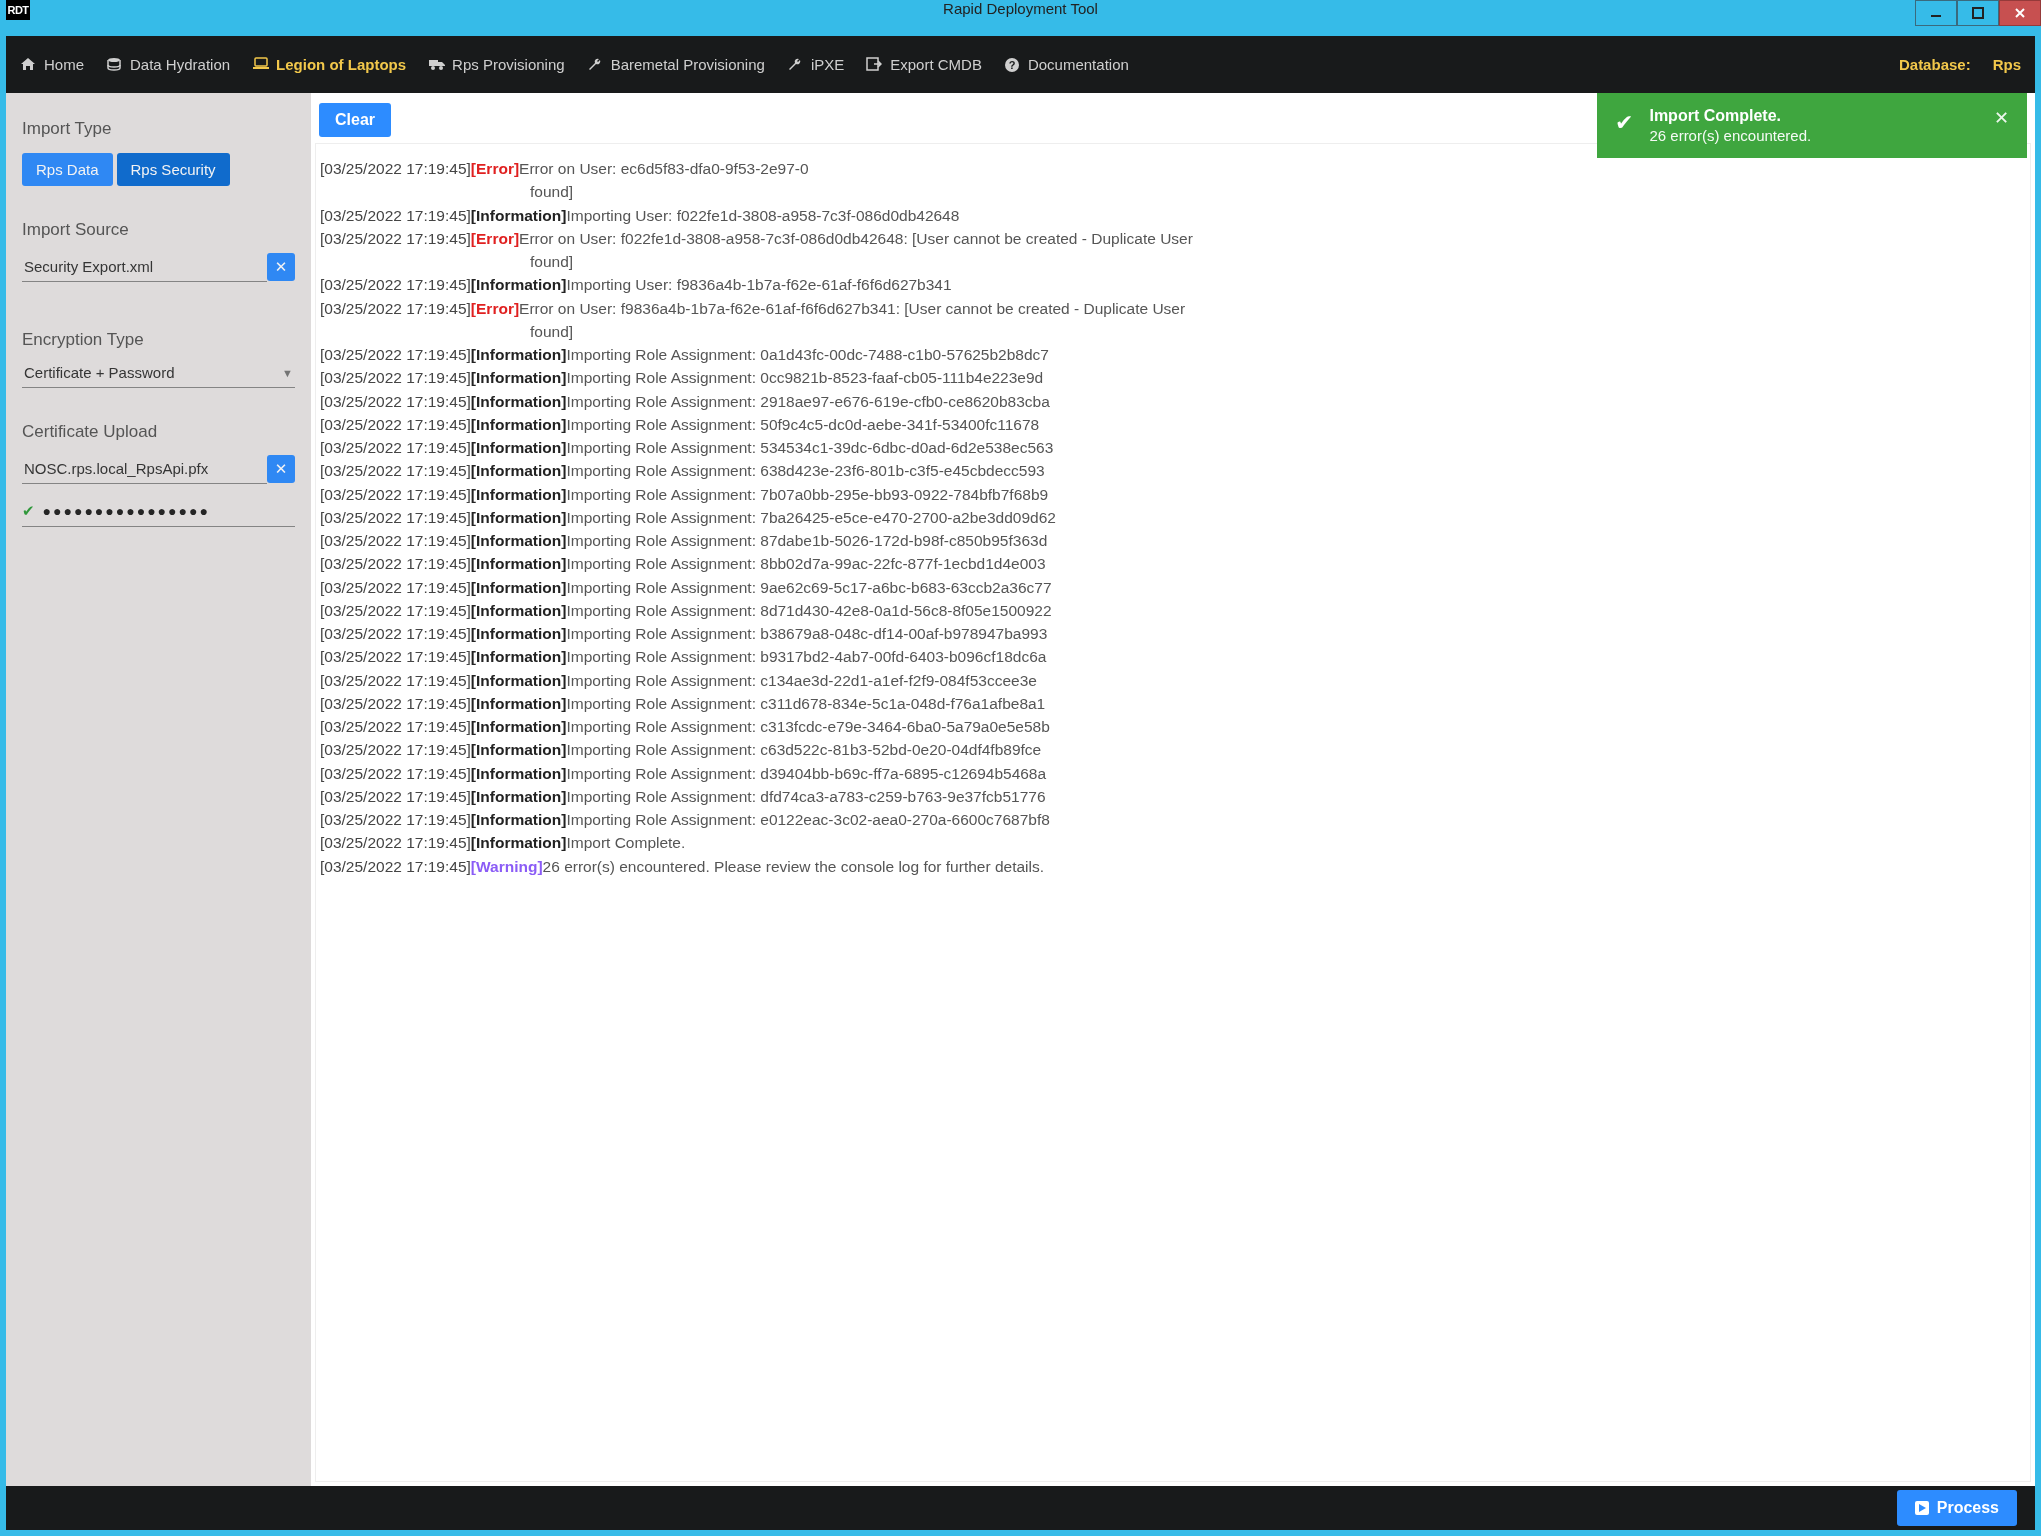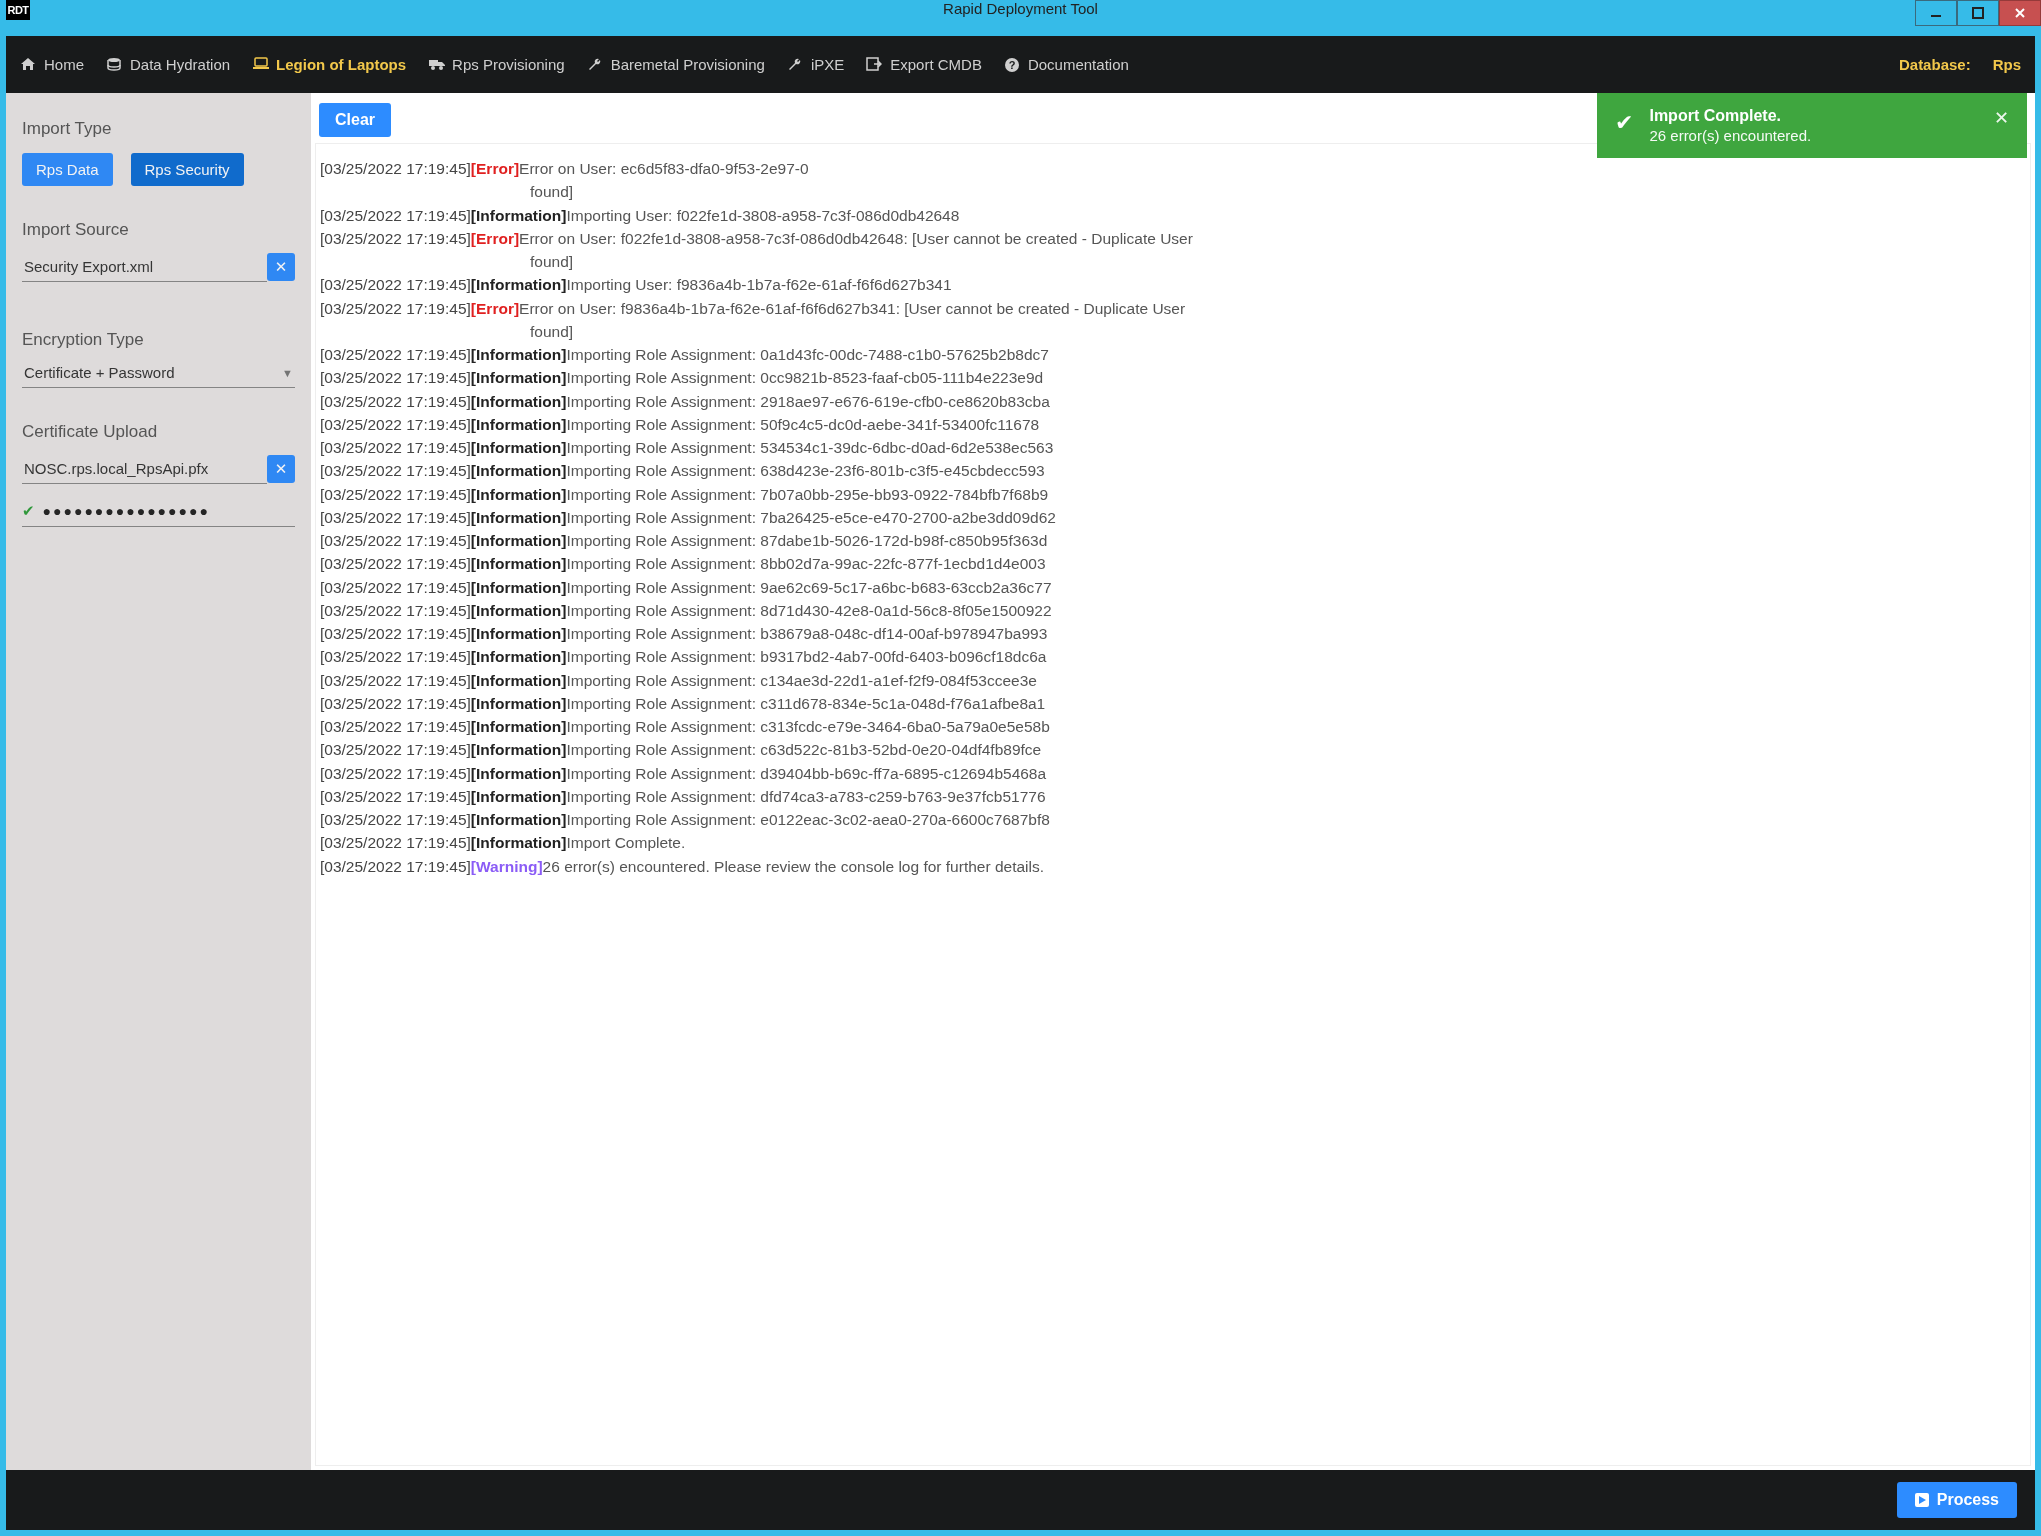--- a/index.html
+++ b/index.html
@@ -53,21 +53,21 @@
   .sidebar {
     width: 305px; background: #e9e6e6; padding: 18px 16px 16px 16px;
     display: flex; flex-direction: column; gap: 8px; flex-shrink: 0;
     color: #333; position: relative;
   }
   .sidebar::after {
     content: ""; position: absolute; inset: 0; background: rgba(80,80,80,0.07);
     pointer-events: none;
   }
   .section-label { font-size: 17px; color: #555; margin-top: 8px; }
-  .toggle-group { display: flex; gap: 14px; margin-top: 6px; }
+  .toggle-group { display: flex; gap: 0; margin-top: 6px; }
   .toggle-btn {
     flex: 0 0 auto; padding: 8px 14px; font-size: 15px; color: #fff;
     background: #0b6dd6; cursor: pointer; border-radius: 3px;
   }
   .toggle-btn.active { background: #2d8cff; }
   .toggle-btn + .toggle-btn { margin-left: 4px; }
 
   .field-row { display: flex; align-items: center; margin-top: 4px; }
   .text-input {
     flex: 1; border: none; border-bottom: 1px solid #888; background: transparent;
@@ -114,21 +114,21 @@
     color: #fff; padding: 14px 18px; display: flex; align-items: flex-start;
     gap: 16px; z-index: 5; border-radius: 0;
   }
   .toast .check { font-size: 22px; margin-top: 3px; }
   .toast .t-title { font-weight: 600; font-size: 16px; }
   .toast .t-sub { font-size: 15px; margin-top: 2px; opacity: 0.95; }
   .toast .t-close { margin-left: auto; cursor: pointer; font-size: 18px; opacity: 0.9; }
 
   
   .footer {
-    background: #181a1b; padding: 12px 18px; display: flex; justify-content: flex-end;
+    background: #181a1b; padding: 4px 18px; display: flex; justify-content: flex-end;
     flex-shrink: 0;
   }
   .btn-process {
     background: #2d8cff; color: #fff; border: none; padding: 9px 18px;
     font-size: 16px; border-radius: 3px; cursor: pointer; font-weight: 600;
     display: flex; align-items: center; gap: 8px;
   }
   .btn-process .play-ico {
     width: 14px; height: 14px; background: #fff; display: inline-flex;
     align-items: center; justify-content: center; border-radius: 2px;

